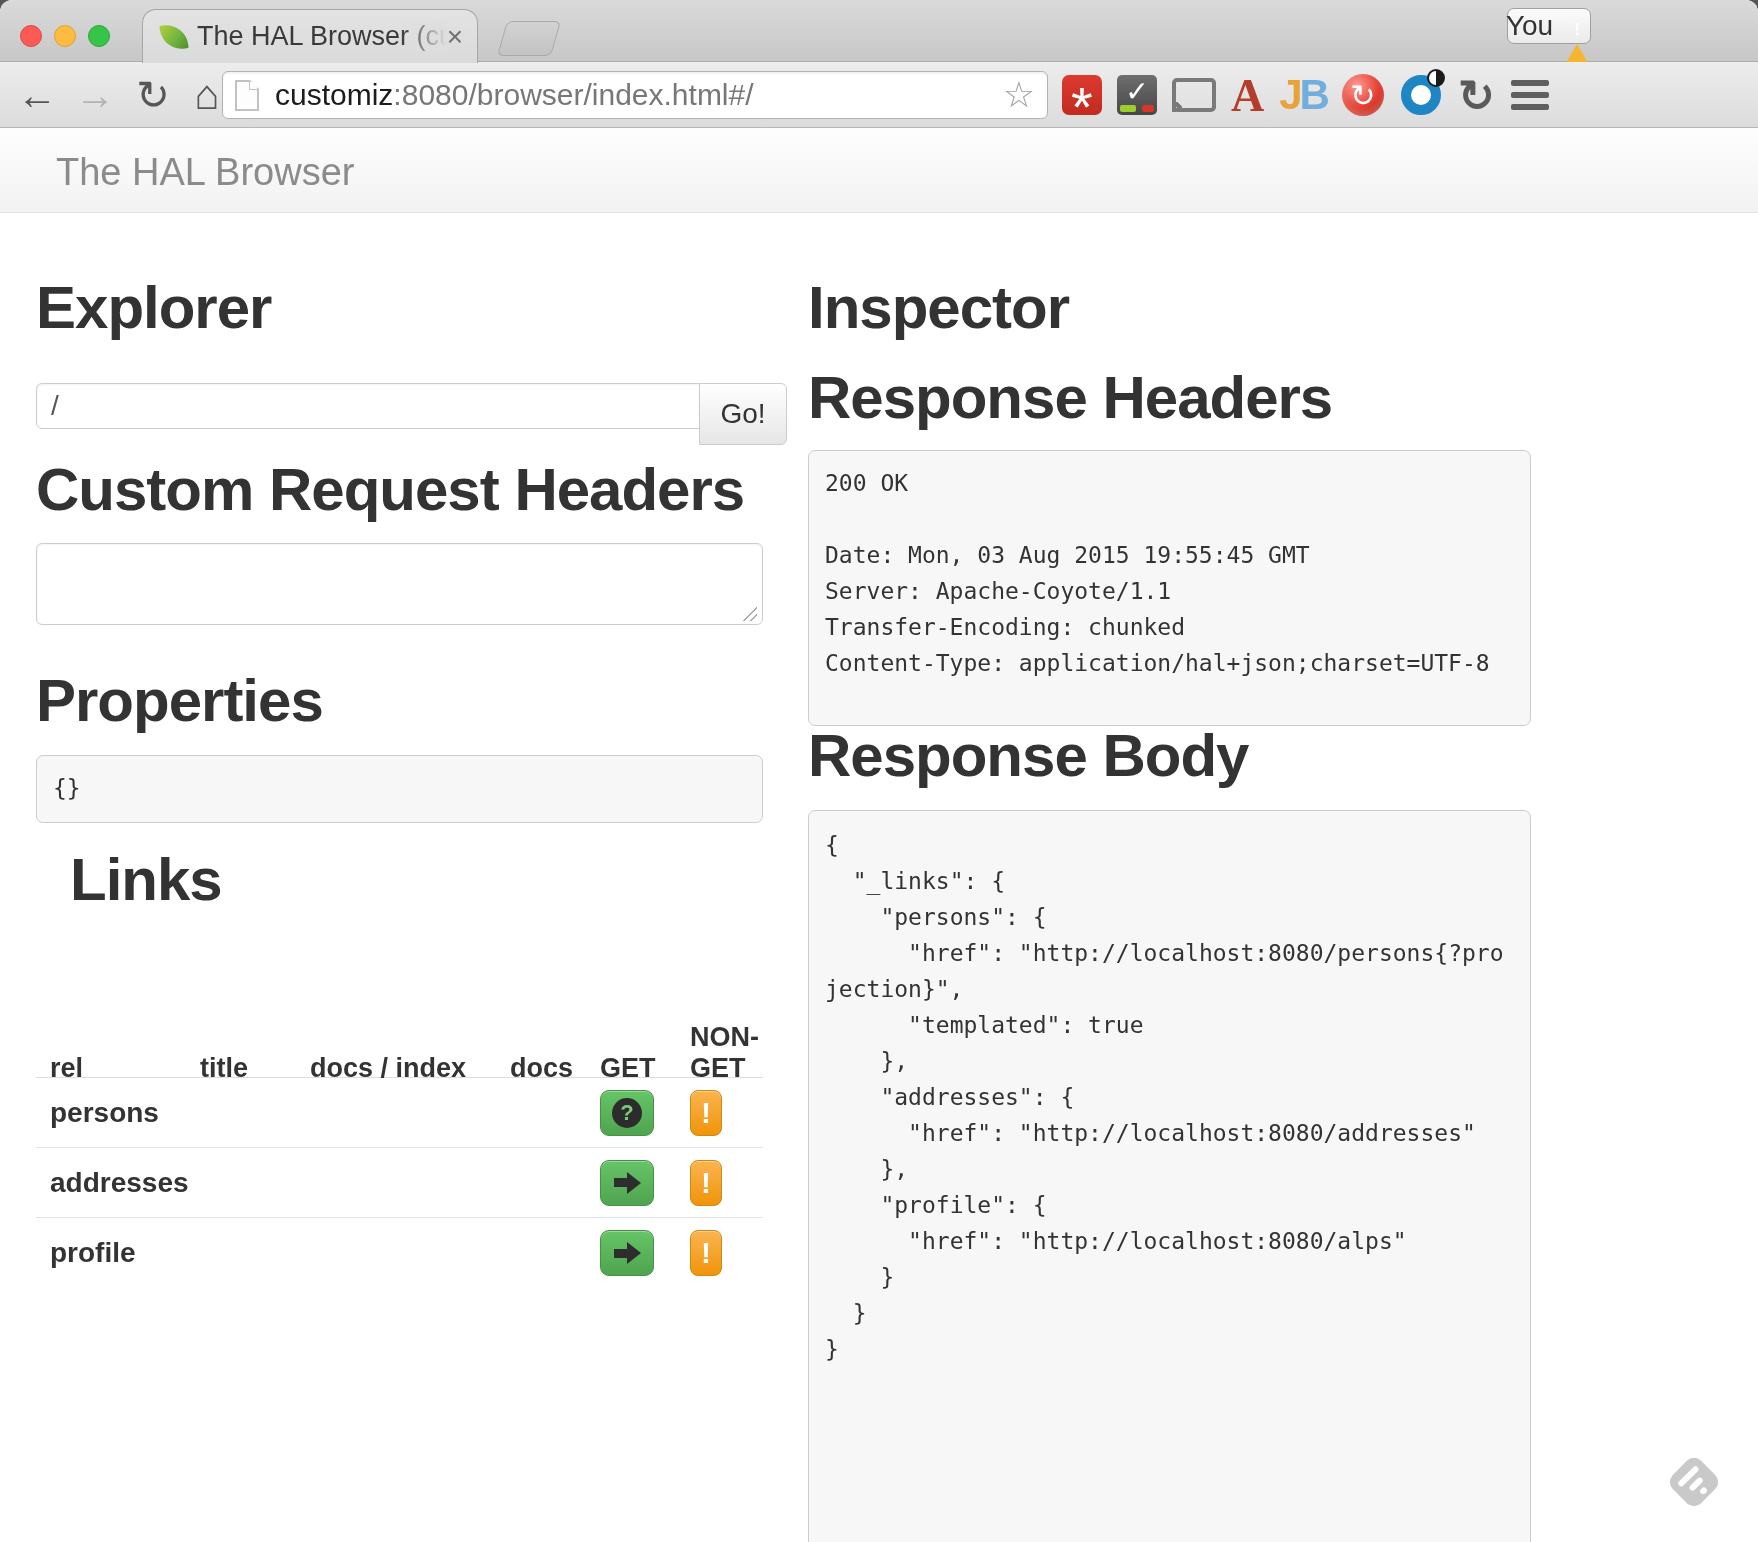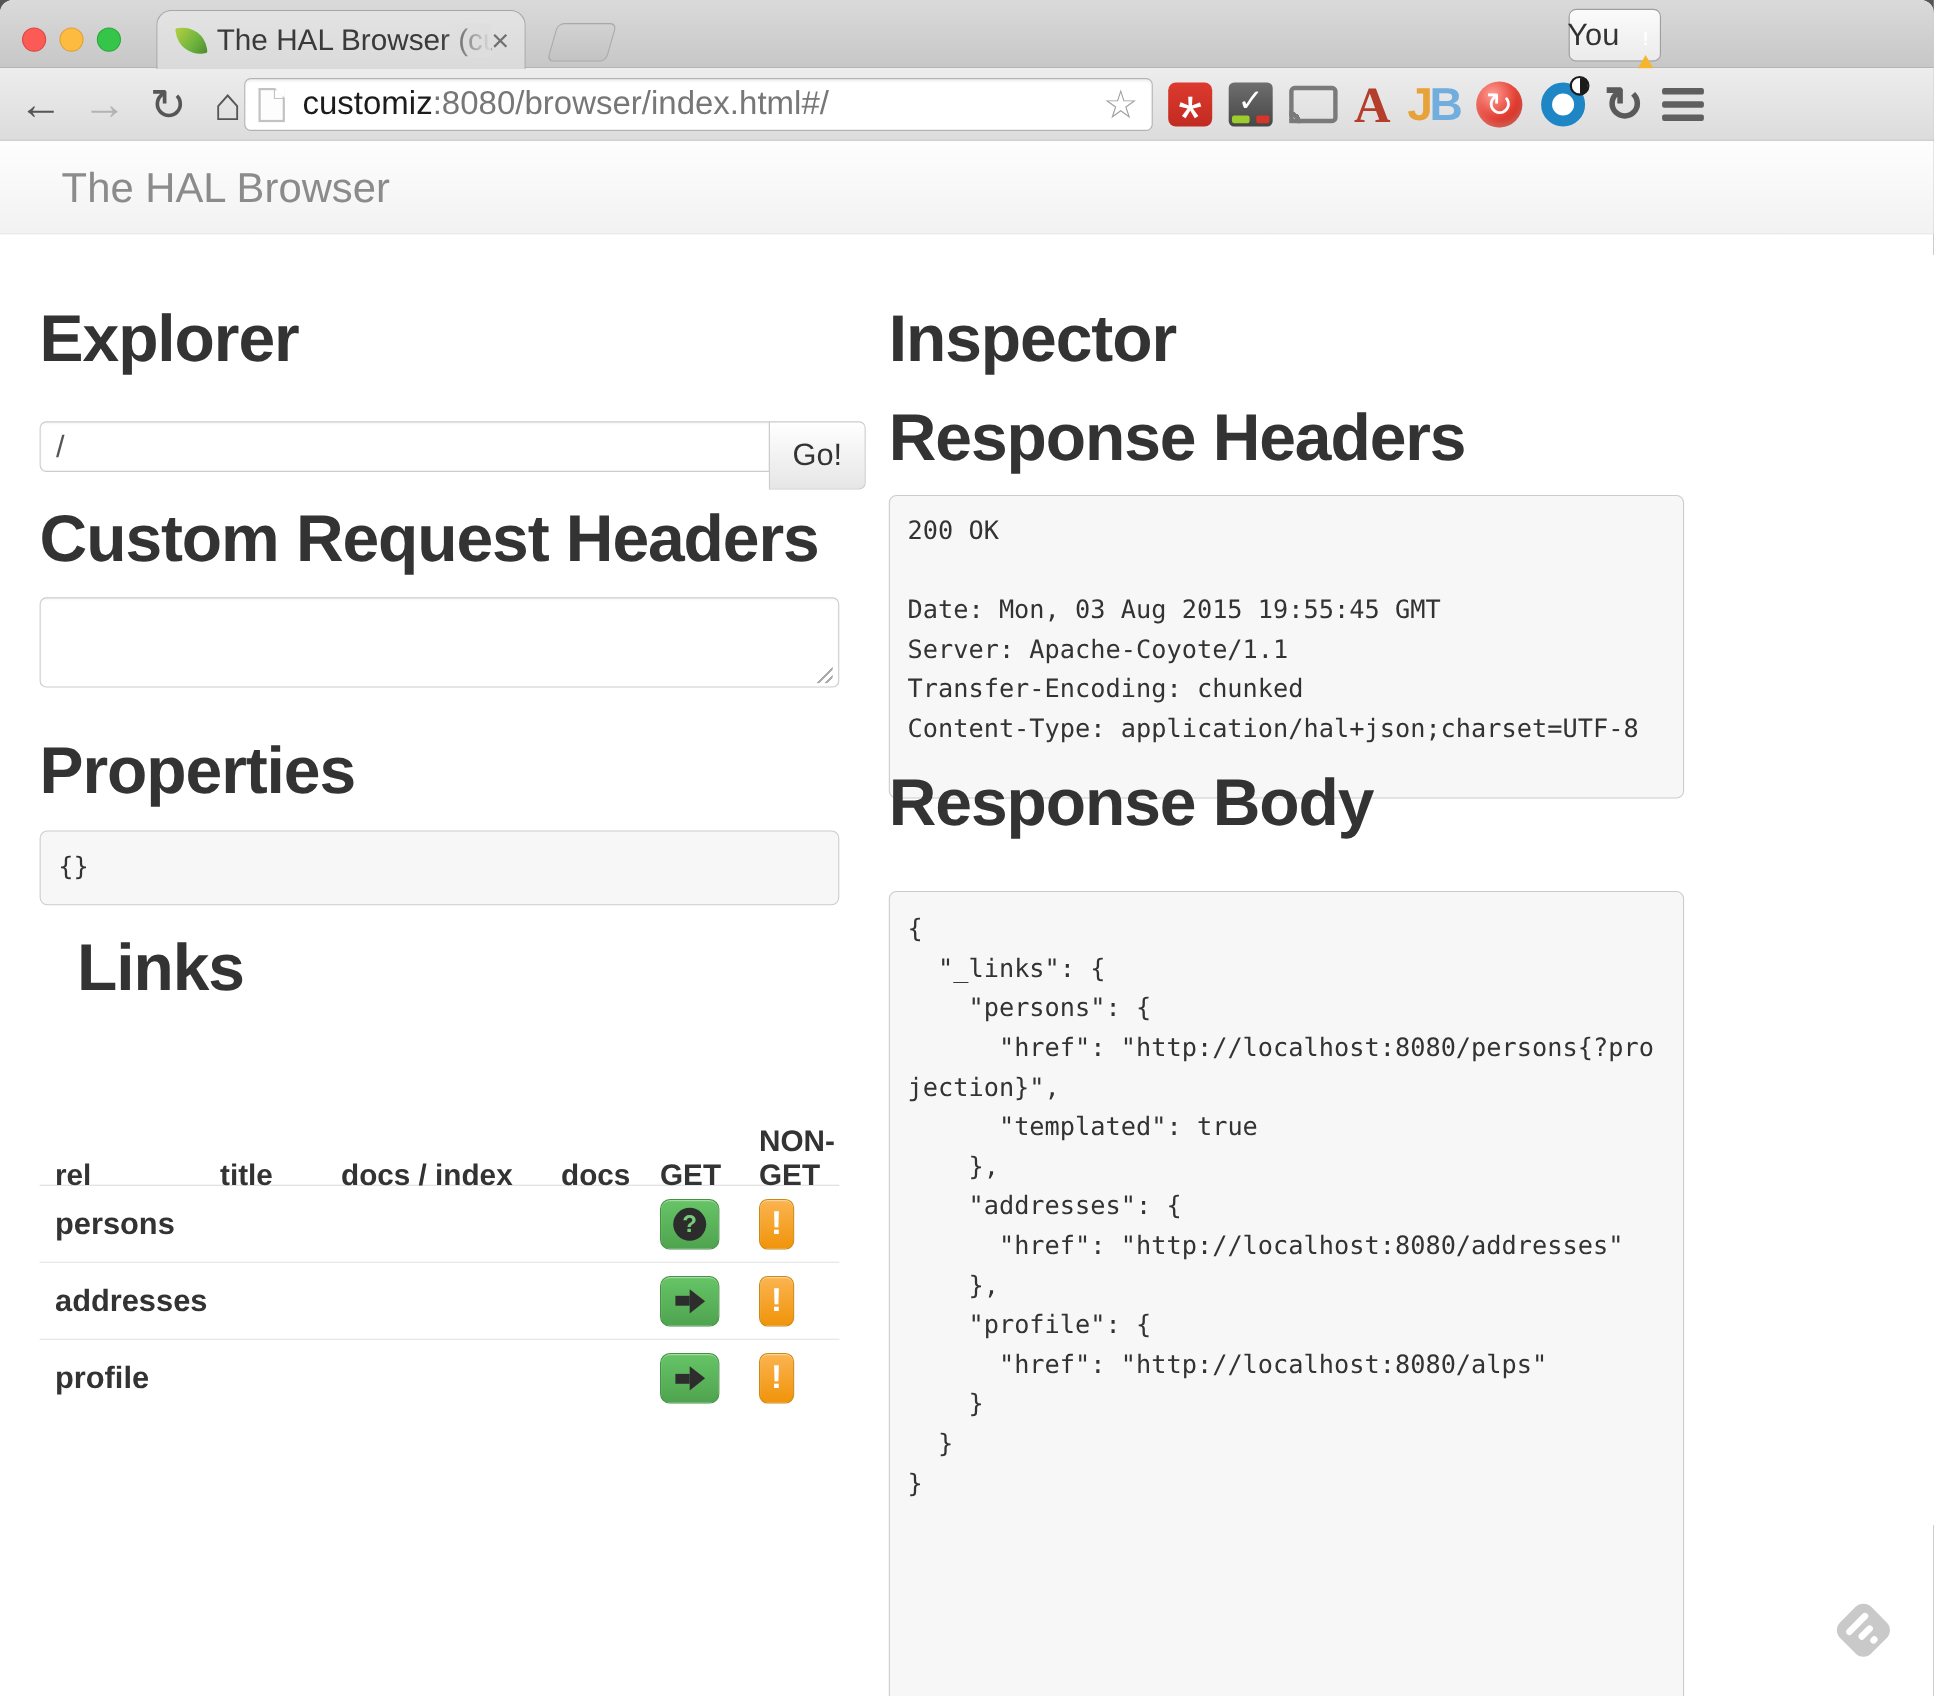--- a/index.html
+++ b/index.html
@@ -21,21 +21,21 @@
   .leaf { width:26px; height:26px; margin-right:10px; flex:0 0 auto;
           background:linear-gradient(135deg,#a9cb3f 10%,#6db33f 60%,#4f8b2d);
           border-radius:6% 85% 6% 85%; transform:rotate(-8deg); }
   .tab-title { font-size:27px; color:#3a3a3a; white-space:nowrap; overflow:hidden; width:252px; position:relative; }
   .tab-fade { position:absolute; right:0; top:0; width:46px; height:100%;
               background:linear-gradient(90deg, rgba(224,224,224,0), #dedede); }
   .tab-close { margin-left:auto; font-size:28px; color:#707070; line-height:1; }
   .newtab { position:absolute; left:502px; top:21px; width:54px; height:35px;
             background:linear-gradient(#d2d2d2,#c3c3c3); border:1px solid #a9a9a9;
             border-radius:6px; transform:skewX(-16deg); }
-  .you-btn { position:absolute; left:1426px; top:8px; width:84px; height:48px;
+  .you-btn { position:absolute; left:1507px; top:8px; width:84px; height:36px;
              background:linear-gradient(#fbfbfb,#ebebeb); border:1px solid #9f9f9f; border-radius:7px;
              display:flex; align-items:center; justify-content:center; gap:9px; font-size:28px; color:#333; }
   .warn { position:relative; width:30px; height:26px; }
   .warn-shape { width:0; height:0; border-left:15px solid transparent; border-right:15px solid transparent;
                 border-bottom:26px solid #f5b52c; border-radius:4px; }
   .warn-bang { position:absolute; left:50%; top:8px; transform:translateX(-50%);
                color:#fff; font-weight:bold; font-size:17px; line-height:1; }
 
   .toolbar { position:absolute; left:0; top:62px; width:1758px; height:66px;
              background:linear-gradient(#ededed,#dcdcdc); border-bottom:1px solid #b6b6b6; }
@@ -306,21 +306,21 @@
 
   <div class="grey-box rh-box">
     <pre class="mono">200 OK
 
 Date: Mon, 03 Aug 2015 19:55:45 GMT
 Server: Apache-Coyote/1.1
 Transfer-Encoding: chunked
 Content-Type: application/hal+json;charset=UTF-8</pre>
   </div>
 
-  <h1 class="hd" style="left:808px; top:700px;">Response Body</h1>
+  <h1 class="hd" style="left:808px; top:726px;">Response Body</h1>
 
   <div class="grey-box rb-box">
     <pre class="mono">{
   "_links": {
     "persons": {
       "href": "http://localhost:8080/persons{?projection}",
       "templated": true
     },
     "addresses": {
       "href": "http://localhost:8080/addresses"

